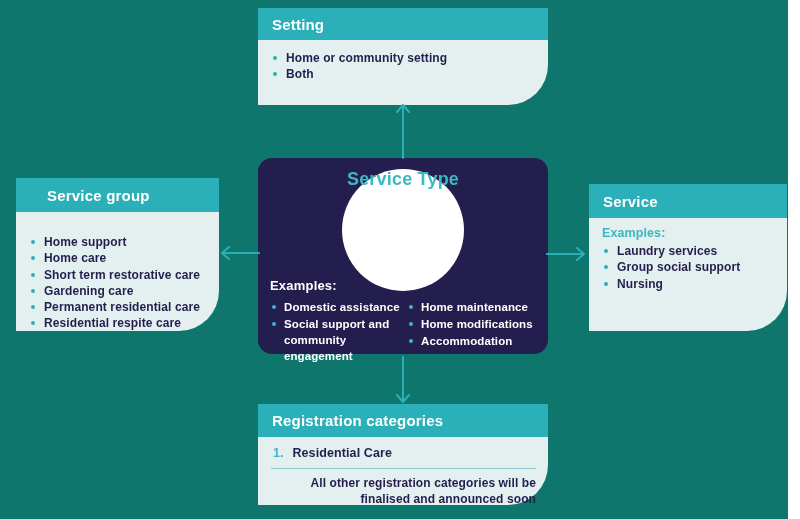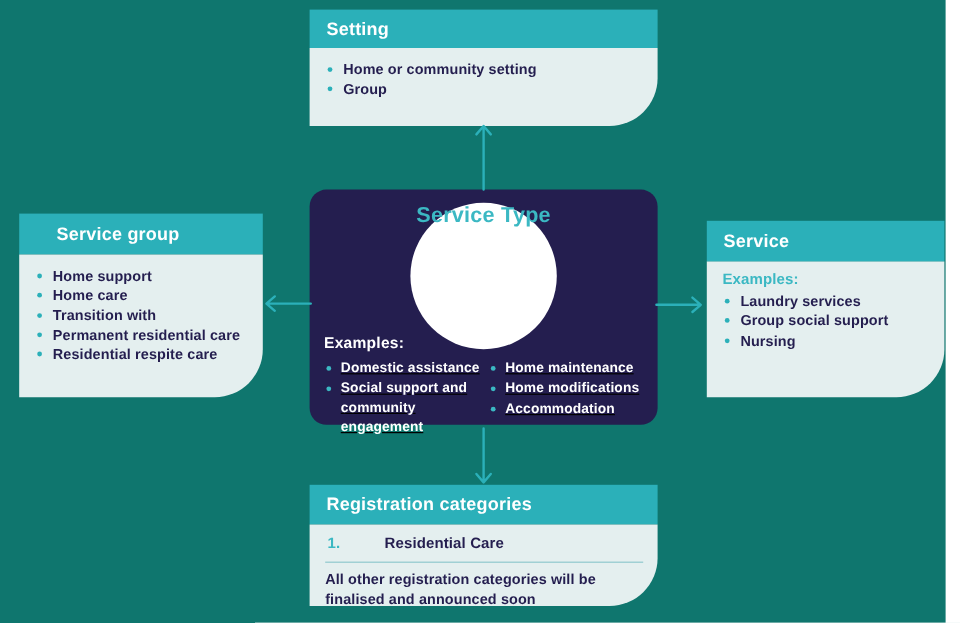--- a/index.html
+++ b/index.html
@@ -36,51 +36,51 @@
   ul.bullets li::before{
     content:"";position:absolute;left:2px;top:6px;
     width:4px;height:4px;border-radius:50%;background:var(--teal);
   }
   
   .panel-top{left:258px;top:8px;width:290px;}
   .panel-top .panel-header{height:32px;}
   .panel-top .panel-body{height:65px;padding-top:10px;}
   .panel-left{left:16px;top:178px;width:203px;}
   .panel-left .panel-header{height:34px;padding-left:31px;}
-  .panel-left .panel-body{height:119px;padding-top:10px;}
+  .panel-left .panel-body{height:119px;padding-top:22px;}
   .panel-right{left:589px;top:184px;width:198px;}
   .panel-right .panel-header{height:34px;}
   .panel-right .panel-body{height:113px;padding-top:8px;}
-  .panel-bottom{left:258px;top:404px;width:290px;}
+  .panel-bottom{left:258px;top:404px;width:290px;text-align:right;}
   .panel-bottom .panel-header{height:33px;}
   .panel-bottom .panel-body{height:68px;padding-top:9px;}
 
   .examples-label-teal{
     color:var(--teal-text);font-weight:700;font-size:12.5px;margin-bottom:3px;letter-spacing:.1px;
   }
   .numbered-row{display:flex;align-items:baseline;gap:9px;padding-left:2px;}
   .num{color:var(--teal-text);font-weight:700;font-size:12.5px;}
-  .num-label{color:var(--navy);font-weight:700;font-size:12.5px;letter-spacing:.1px;margin-left:28px;}
+  .num-label{color:var(--navy);font-weight:700;font-size:12.5px;letter-spacing:.1px;}
   .divider{border:none;border-top:1px solid var(--divider);margin:8px 0 7px 0;}
   .note{color:var(--navy);font-weight:700;font-size:12px;line-height:15.5px;letter-spacing:.1px;}
 
   
   .center-box{
     position:absolute;left:258px;top:158px;width:290px;height:196px;
     background:var(--navy);border-radius:14px;
   }
   .circle{
     position:absolute;left:84px;top:11px;width:122px;height:122px;border-radius:50%;
     background:var(--white);display:flex;align-items:flex-start;justify-content:center;
   }
   .circle span{color:var(--teal-text);font-weight:700;font-size:18px;letter-spacing:.2px;}
   .center-examples{position:absolute;left:12px;top:120px;right:6px;}
   .center-examples .label{color:var(--white);font-weight:700;font-size:13px;margin-bottom:6px;letter-spacing:.2px;}
   .center-cols{display:flex;gap:2px;}
-  .center-cols ul.bullets{width:138px;text-decoration:underline;}
+  .center-cols ul.bullets{width:138px;}
   .center-cols ul.bullets li{
     color:var(--white);font-size:11.5px;line-height:16px;margin-bottom:1px;padding-left:14px;
   }
   .center-cols ul.bullets li::before{top:6px;background:var(--teal-text);}
 
   
   .arrow{position:absolute;}
   .arrow svg{display:block;}
 </style>
 </head>
@@ -88,34 +88,35 @@
 
 <div class="canvas">
 
   <section class="panel panel-top">
     <header class="panel-header">
       <span>Setting</span>
     </header>
     <div class="panel-body">
       <ul class="bullets">
         <li>Home or community setting</li>
-        <li>Group</li>
+        <li>Both</li>
       </ul>
     </div>
   </section>
 
   <section class="panel panel-left">
     <header class="panel-header">
       <span>Service group</span>
     </header>
     <div class="panel-body">
       <ul class="bullets">
         <li>Home support</li>
         <li>Home care</li>
-        <li>Transition with</li>
+        <li>Short term restorative care</li>
+        <li>Gardening care</li>
         <li>Permanent residential care</li>
         <li>Residential respite care</li>
       </ul>
     </div>
   </section>
 
   <section class="panel panel-right">
     <header class="panel-header">
       <span>Service</span>
     </header>

